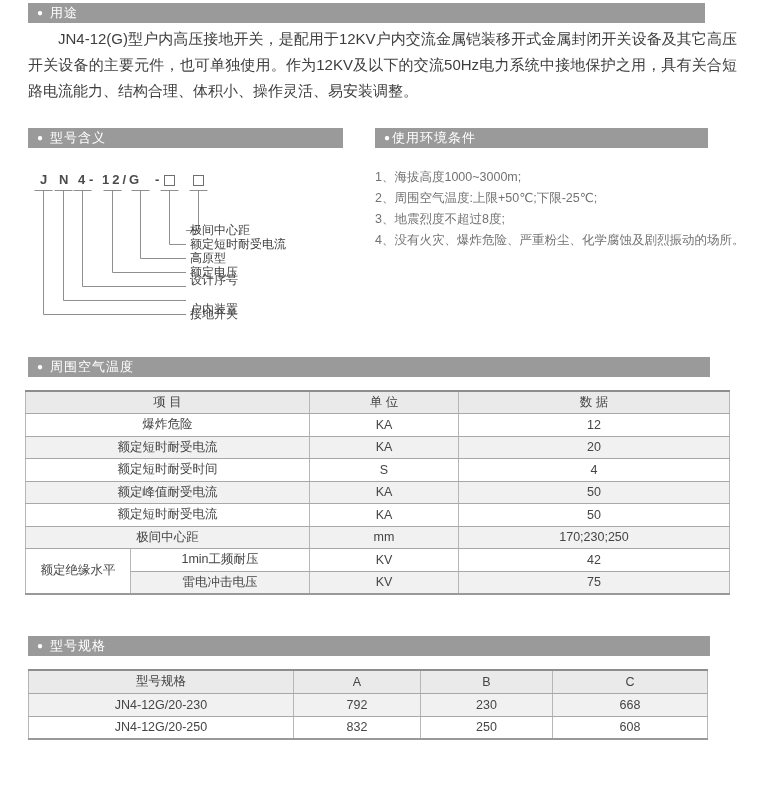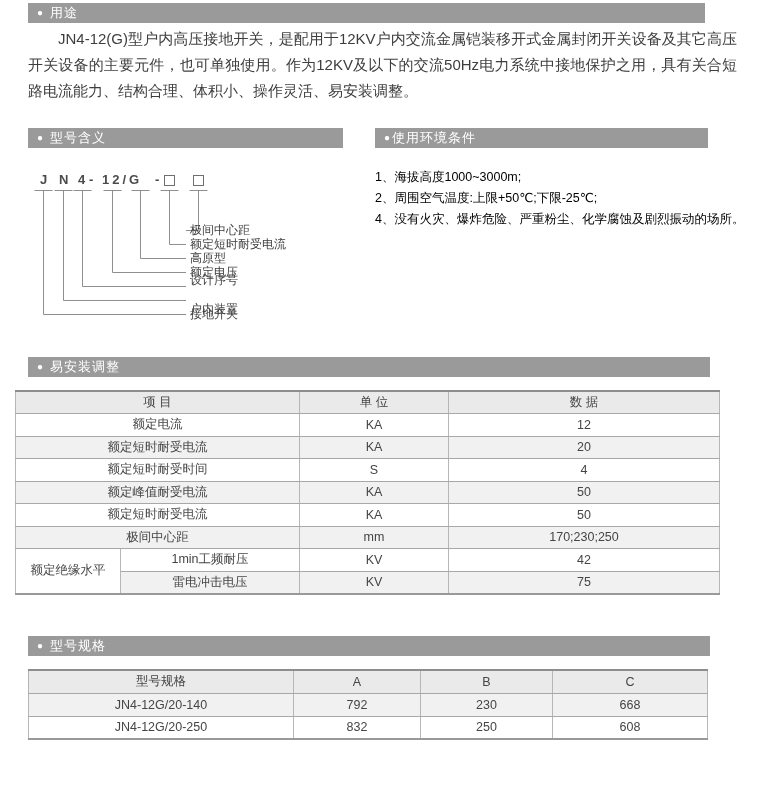--- a/index.html
+++ b/index.html
@@ -41,36 +41,36 @@
     border:1px solid #6f6f6f;background:#fff;
   }
   .diagram-lines{position:absolute;left:28px;top:165px;}
   .code-label{
     position:absolute;left:190px;height:14px;line-height:14px;
     font-size:12px;color:#3f3f3f;white-space:nowrap;
   }
 
   
   .env-list{position:absolute;left:375px;top:167px;width:355px;}
-  .env-item{font-size:12.5px;line-height:21px;color:#000000;white-space:nowrap;}
+  .env-item{font-size:12.5px;line-height:21px;color:#737373;white-space:nowrap;}
 
   
   .dtable{
     position:absolute;border-collapse:collapse;table-layout:fixed;
     border-top:2px solid #8d8d8d;border-bottom:2px solid #999999;
     border-left:1px solid #c2c2c2;border-right:1px solid #c2c2c2;
   }
   .dtable th,.dtable td{
     border-left:1px solid #b6b6b6;border-right:1px solid #b6b6b6;
     border-top:1px solid #a8a8a8;border-bottom:1px solid #a8a8a8;
     text-align:center;vertical-align:middle;
     font-size:12.5px;font-weight:normal;color:#454545;padding:0;
     overflow:hidden;white-space:nowrap;
   }
-  .tech{left:15px;top:390px;width:704px;padding-left:23px;}
+  .tech{left:25px;top:390px;width:704px;padding-left:23px;}
   .tech tr{height:22.5px;}
   .spec{left:28px;top:669px;width:679px;}
   .spec tr{height:23px;}
   tr.thead{background:#eaeaea;}
   tr.shade{background:#f1f1f1;}
   td.group-cell{background:#ffffff;border-radius:11px;}
 </style>
 </head>
 <body>
 
@@ -109,43 +109,44 @@
   <div class="code-label" style="top:237px">额定短时耐受电流</div>
   <div class="code-label" style="top:251px">高原型</div>
   <div class="code-label" style="top:265px">额定电压</div>
   <div class="code-label" style="top:273px">设计序号</div>
   <div class="code-label" style="top:302px">户内装置</div>
   <div class="code-label" style="top:307px">接地开关</div>
 
   <div class="env-list">
     <div class="env-item">1、海拔高度1000~3000m;</div>
     <div class="env-item">2、周围空气温度:上限+50℃;下限-25℃;</div>
+    <div class="env-item">3、地震烈度不超过8度;</div>
     <div class="env-item">4、没有火灾、爆炸危险、严重粉尘、化学腐蚀及剧烈振动的场所。</div>
   </div>
 
   <div class="bar bar-tech">
     <span class="bullet">●</span>
-    <span>易安装调整</span>
+    <span>周围空气温度</span>
   </div>
 
   <table class="dtable tech">
     <colgroup>
         <col style="width:105px">
         <col style="width:179px">
         <col style="width:149px">
         <col style="width:271px">
       </colgroup>
     <tbody>
         <tr class="thead">
       <th colspan="2">项 目</th>
       <th>单 位</th>
       <th>数 据</th>
     </tr>
     <tr>
-      <td colspan="2">额定电流</td>
+      <td colspan="2">爆炸危险</td>
       <td>KA</td>
       <td>12</td>
     </tr>
     <tr class="shade">
       <td colspan="2">额定短时耐受电流</td>
       <td>KA</td>
       <td>20</td>
     </tr>
     <tr>
       <td colspan="2">额定短时耐受时间</td>
@@ -194,21 +195,21 @@
         <col style="width:155px">
       </colgroup>
     <tbody>
         <tr class="thead">
       <th>型号规格</th>
       <th>A</th>
       <th>B</th>
       <th>C</th>
     </tr>
     <tr class="shade">
-      <td>JN4-12G/20-140</td>
+      <td>JN4-12G/20-230</td>
       <td>792</td>
       <td>230</td>
       <td>668</td>
     </tr>
     <tr>
       <td>JN4-12G/20-250</td>
       <td>832</td>
       <td>250</td>
       <td>608</td>
     </tr>

